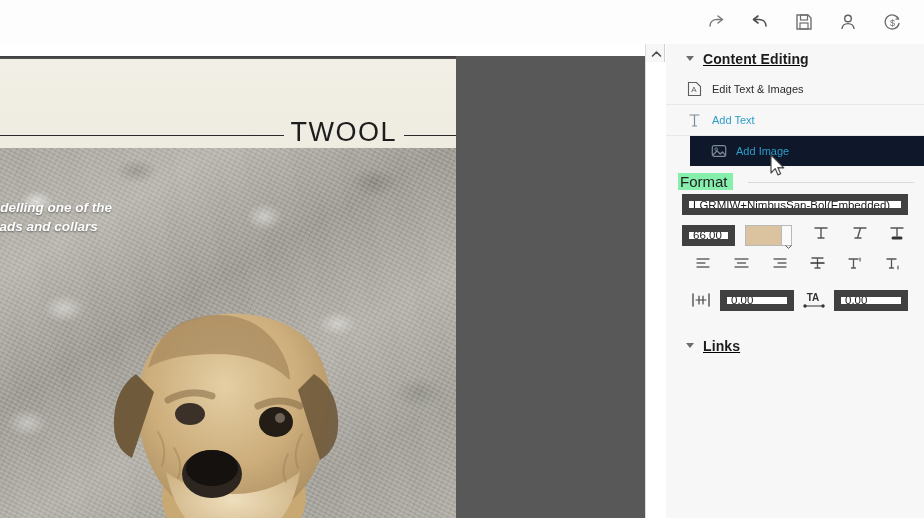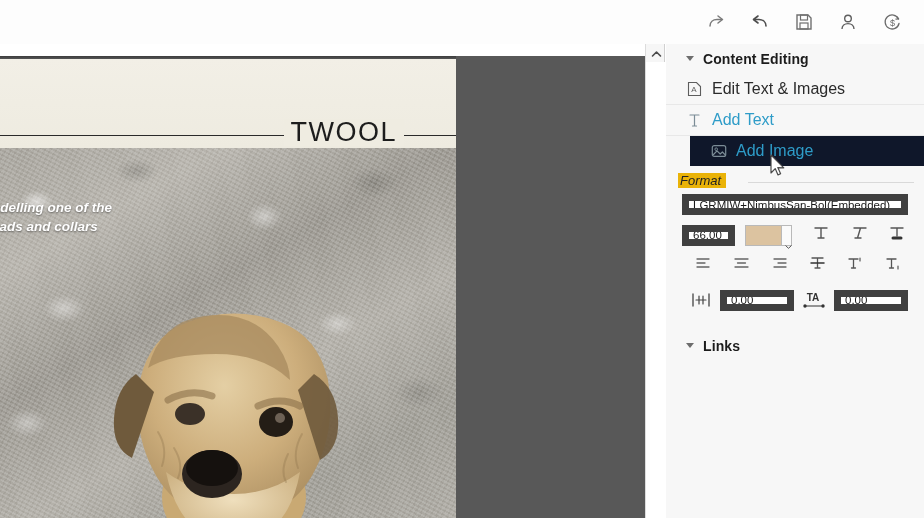--- a/index.html
+++ b/index.html
@@ -103,47 +103,47 @@
     background: #ffffff;
   }
 
   
   .panel {
     position: absolute; left: 666px; top: 44px; width: 258px; height: 474px;
     background: #f7f7f7;
   }
   .section-head {
     display: flex; align-items: center; height: 30px; padding-left: 20px;
-    position: relative; cursor: pointer;
+    position: relative; cursor: pointer; text-decoration: underline;
   }
   .section-head .tri {
     position: absolute; left: 20px; top: 12px;
     width: 0; height: 0;
     border-left: 4px solid transparent; border-right: 4px solid transparent;
     border-top: 5px solid #6d6d6d;
   }
   .section-title {
     font-size: 14px; font-weight: bold; color: #1c1c1c; margin-left: 17px;
     letter-spacing: .1px;
   }
   .menu-row {
     display: flex; align-items: center; height: 30px; padding-left: 20px;
     cursor: pointer; gap: 9px;
   }
   .menu-row.hover { background: #0f172a; margin-left: 24px; }
   .menu-row .ico { width: 17px; height: 17px; display:flex; align-items:center; justify-content:center; }
-  .menu-label { font-size: 16px; color: #2b2b2b; }
+  .menu-label { font-size: 11px; color: #2b2b2b; }
   .menu-label.link { color: #2e9cc8; }
   .rowdiv { height: 1px; background: #e8e8e8; margin: 0 0 0 0; }
 
   
   .fmt-wrap { position: relative; margin: 8px 10px 0 10px; padding: 10px 0 6px 0; }
   .fmt-legend {
-    position: absolute; left: 2px; top: -1px; background: #eab308;
-    padding: 0 5px 0 2px; font-size: 13px; color: #222; font-style: italic;
+    position: absolute; left: 2px; top: -1px; background: #86efac;
+    padding: 0 5px 0 2px; font-size: 15px; color: #222;
   }
   .fmt-line {
     position: absolute; left: 72px; right: 0; top: 8px; height: 1px; background: #d9d9d9;
   }
 
   .select {
     position: relative; background: #fff; border: 7px solid #404040;
     height: 21px; display: flex; align-items: center;
     font-size: 11.5px; color: #1a1a1a; padding: 0 16px 0 4px; cursor: pointer;
     white-space: nowrap; overflow: hidden;

